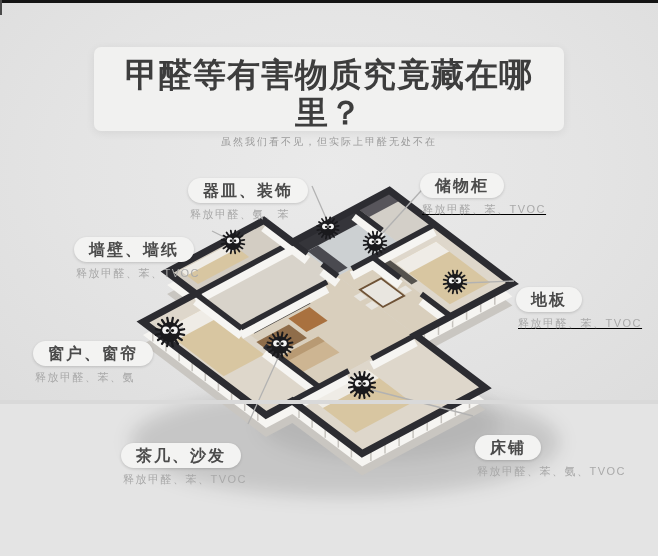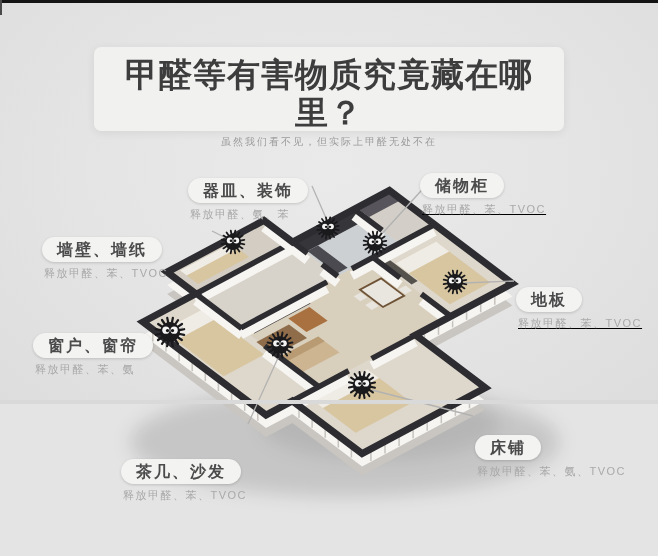--- a/index.html
+++ b/index.html
@@ -314,38 +314,38 @@
   <div class="callout" style="left:188px;top:159px;">
     <div class="pill">器皿、装饰</div>
     <div class="sub">释放甲醛、氨、苯</div>
   </div>
 
   <div class="callout" style="left:420px;top:154px;text-decoration:underline;">
     <div class="pill">储物柜</div>
     <div class="sub">释放甲醛、苯、TVOC</div>
   </div>
 
-  <div class="callout" style="left:42px;top:218px;">
+  <div class="callout" style="left:74px;top:218px;">
     <div class="pill">墙壁、墙纸</div>
     <div class="sub">释放甲醛、苯、TVOC</div>
   </div>
 
   <div class="callout" style="left:516px;top:268px;text-decoration:underline;">
     <div class="pill">地板</div>
     <div class="sub">释放甲醛、苯、TVOC</div>
   </div>
 
-  <div class="callout" style="left:33px;top:314px;">
+  <div class="callout" style="left:33px;top:322px;">
     <div class="pill">窗户、窗帘</div>
     <div class="sub">释放甲醛、苯、氨</div>
   </div>
 
   <div class="callout" style="left:475px;top:416px;">
     <div class="pill">床铺</div>
     <div class="sub">释放甲醛、苯、氨、TVOC</div>
   </div>
 
-  <div class="callout" style="left:121px;top:440px;">
+  <div class="callout" style="left:121px;top:424px;">
     <div class="pill">茶几、沙发</div>
     <div class="sub">释放甲醛、苯、TVOC</div>
   </div>
 
 </div>
 
 </body></html>

